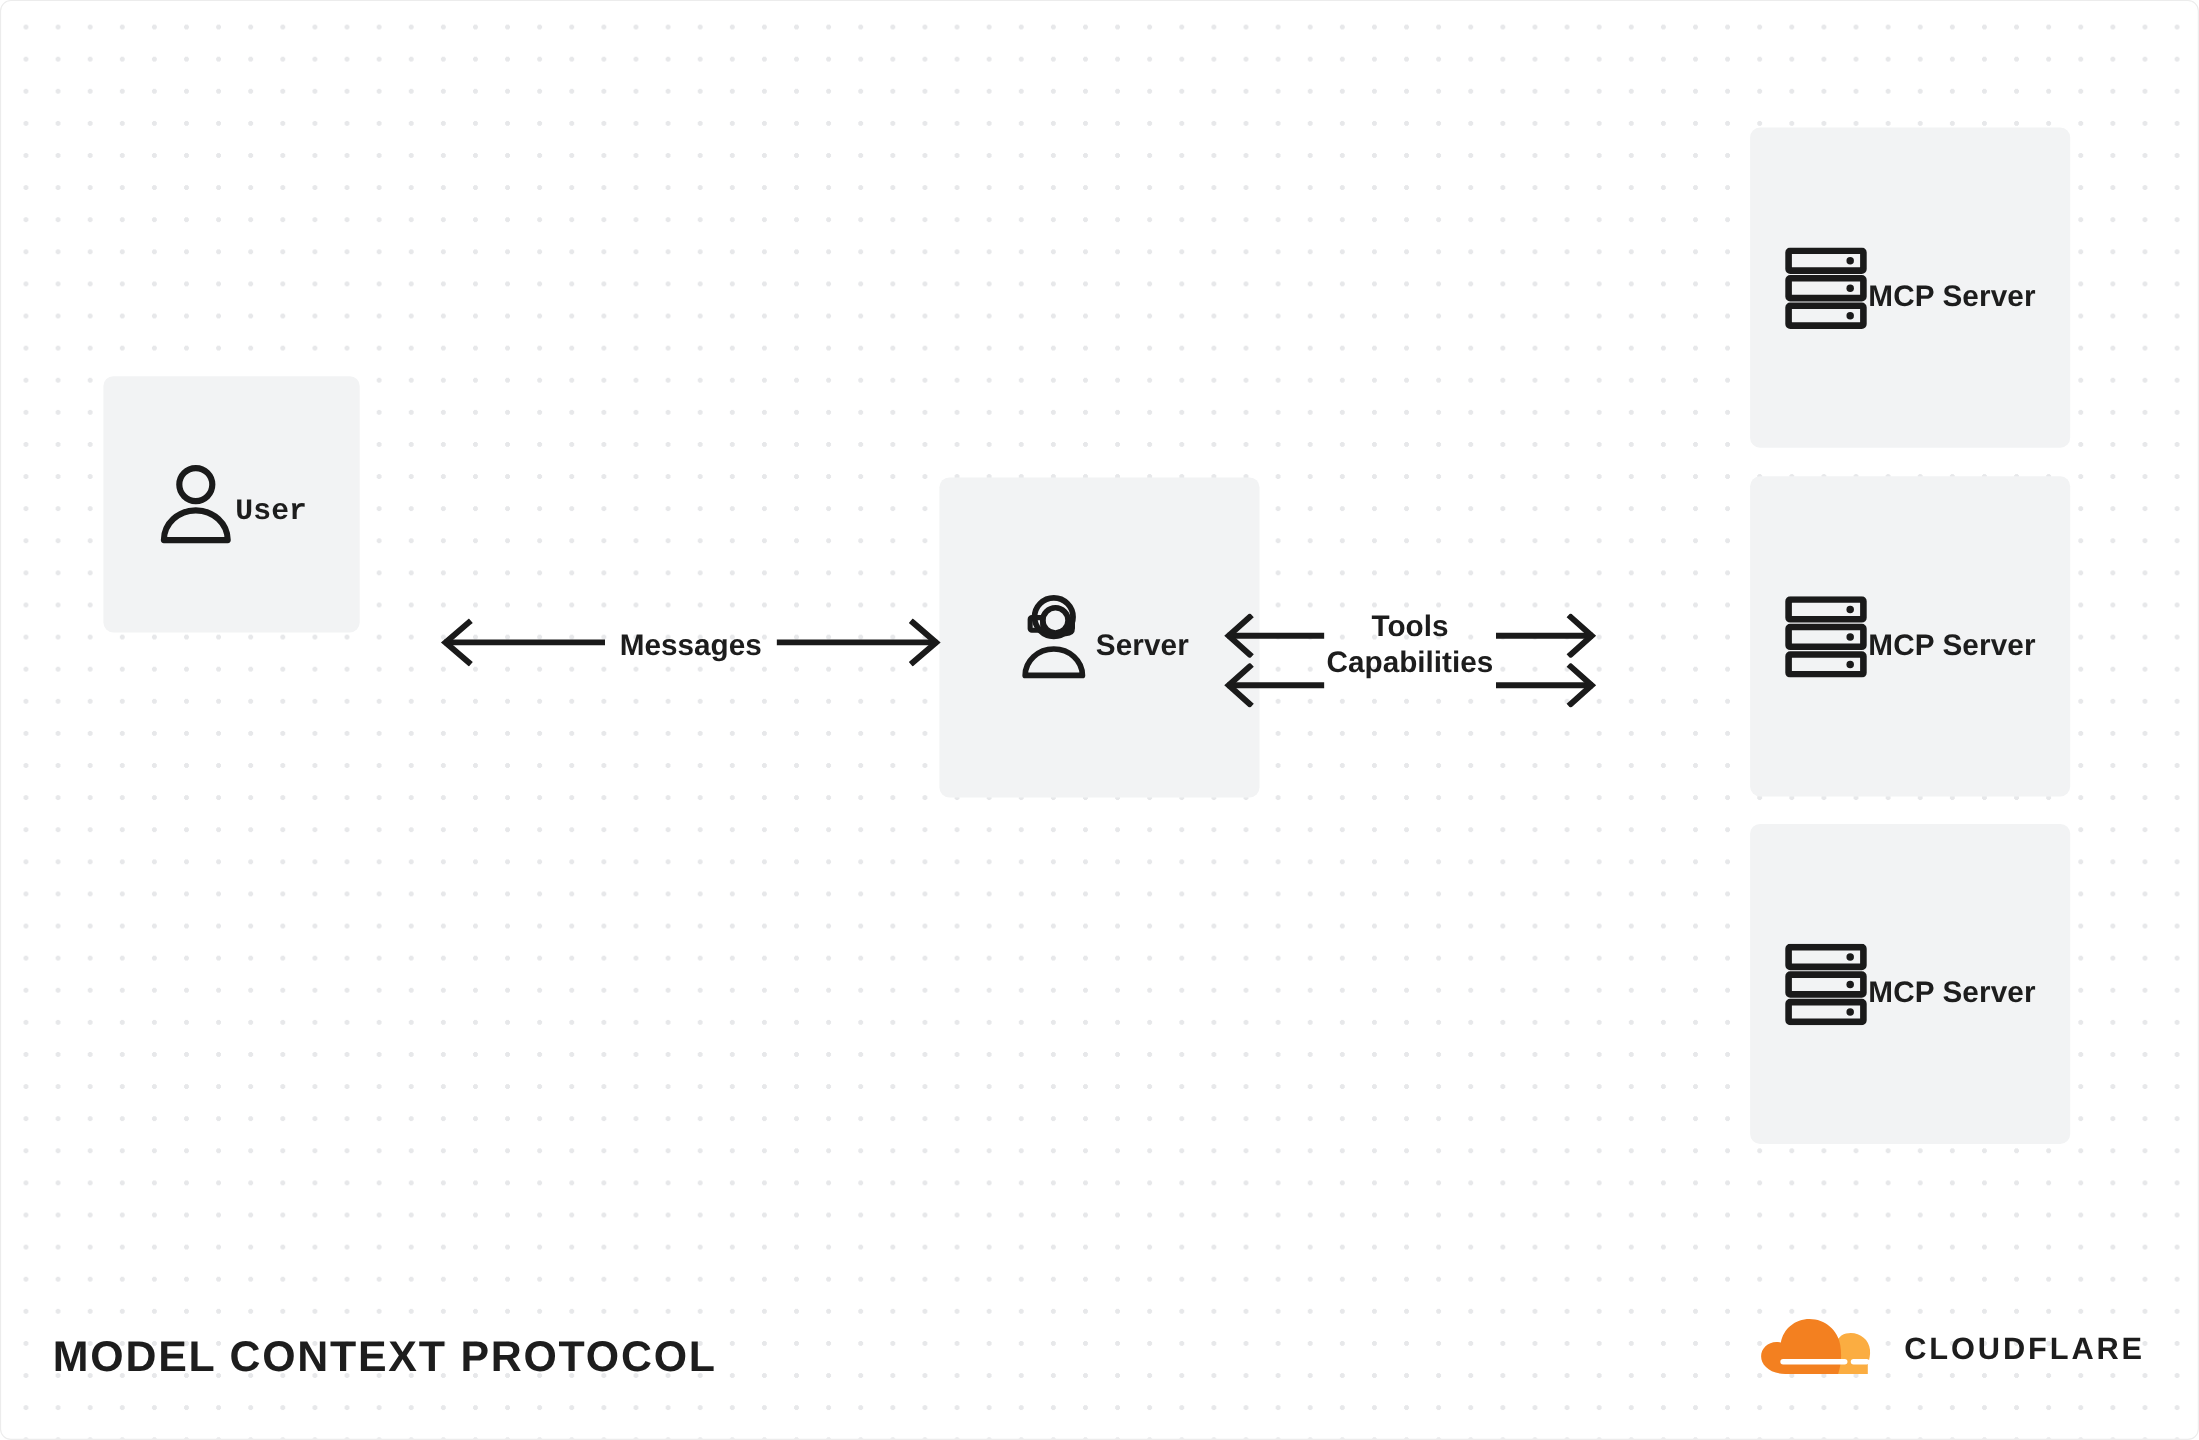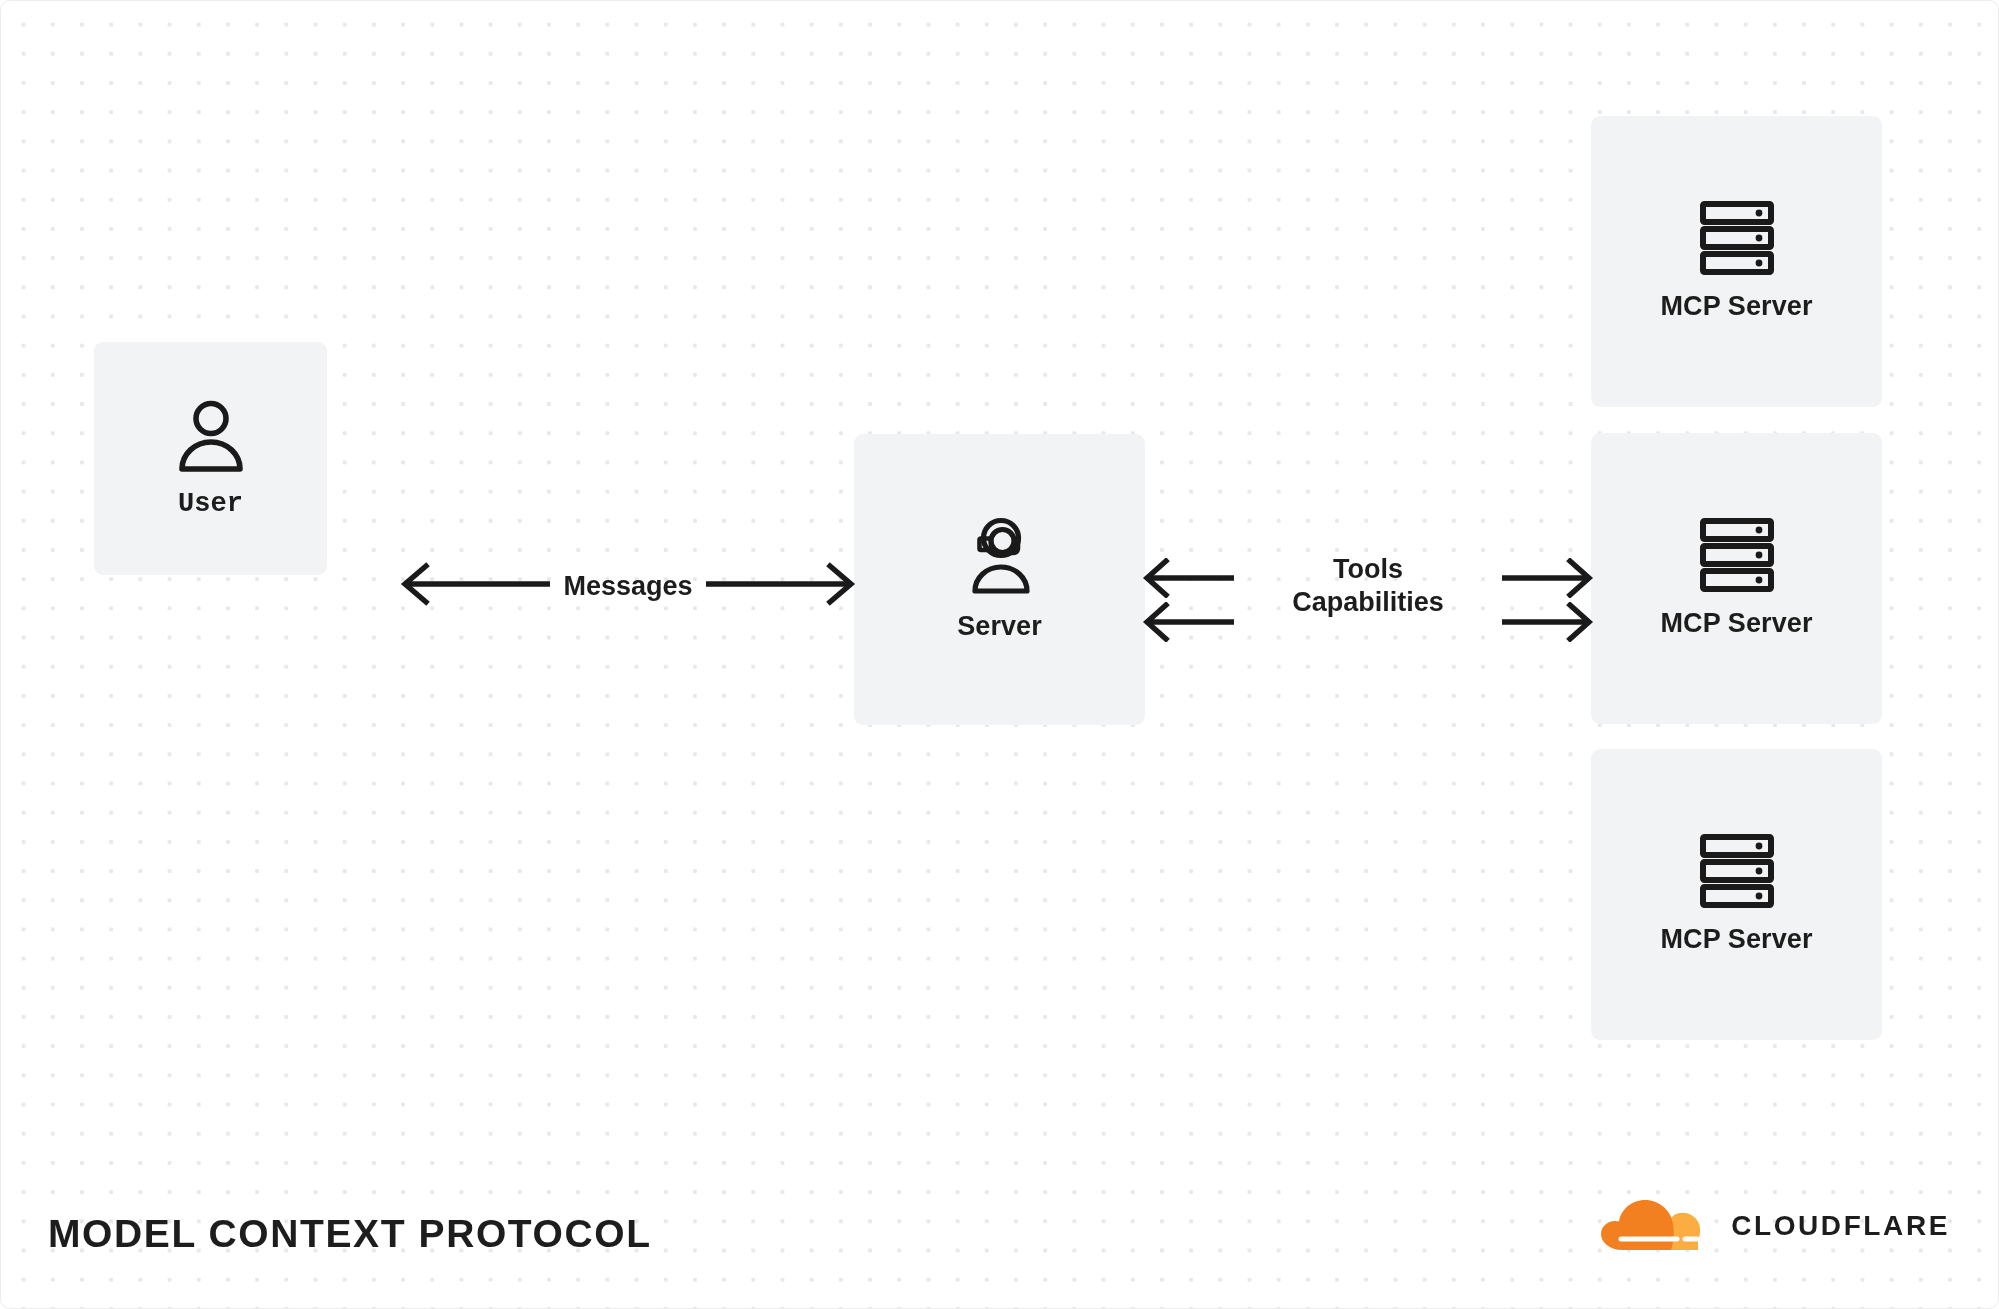--- a/index.html
+++ b/index.html
@@ -24,21 +24,21 @@
     box-sizing: border-box;
     overflow: hidden;
   }
 
   
   .node {
     position: absolute;
     background: #f2f3f4;
     border-radius: 9px;
     display: flex;
-    flex-direction: column;
+    flex-direction: row;
     align-items: center;
     justify-content: center;
     box-sizing: border-box;
   }
   .node .icon-wrap {
     display: block;
     line-height: 0;
   }
   .node-label {
     font-size: 27px;
@@ -76,25 +76,25 @@
   #conn-messages {
     left: 399px;
     top: 540px;
     width: 456px;
     height: 90px;
     justify-content: space-between;
   }
   #conn-messages .conn-label { padding: 0 4px; }
 
   #conn-tools {
-    left: 1141px;
+    left: 1111px;
     top: 530px;
     width: 452px;
     height: 110px;
-    justify-content: space-between;
+    justify-content: flex-start;
   }
   #conn-tools .arrow-stack {
     display: flex;
     flex-direction: column;
     justify-content: space-between;
     height: 56px;
   }
   #conn-tools .conn-label { padding: 0 2px; }
 
   

